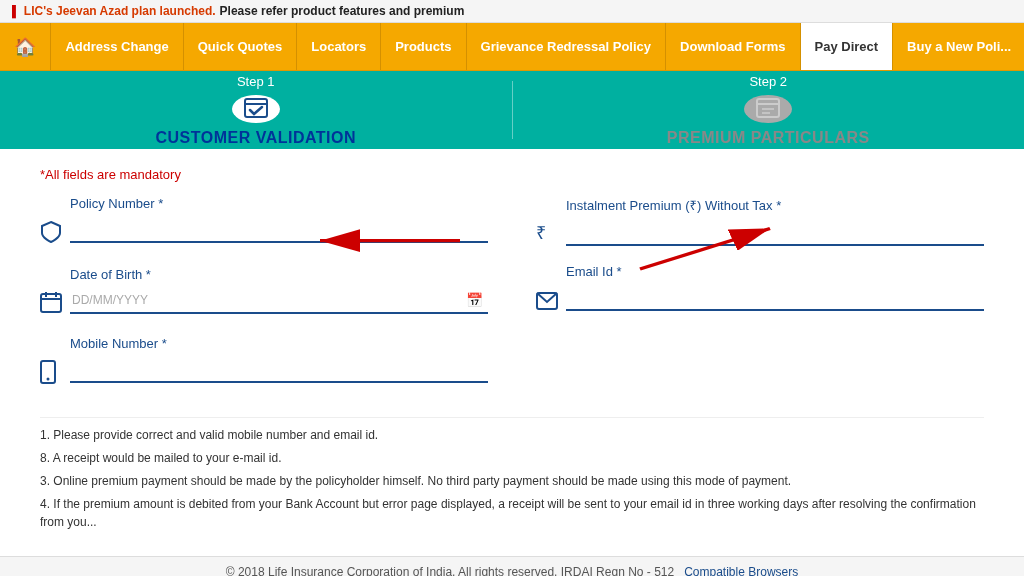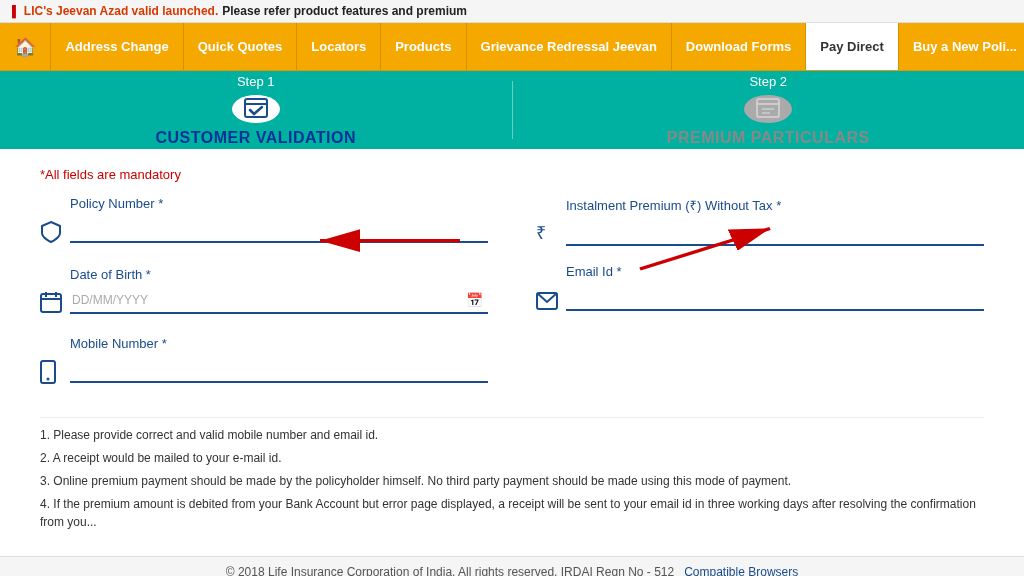--- a/index.html
+++ b/index.html
@@ -206,42 +206,42 @@
     
     .rupee-icon { font-size: 18px; }
   </style>
 </head>
 <body>
 
 <div class="page-wrapper">
 
   <div class="announcement-bar">
     <span style="color:#cc0000; font-size:11px;">▌</span>
-    <span class="lic-brand">LIC's Jeevan Azad valid launched.</span>
+    <span class="lic-brand">LIC's Jeevan Azad plan launched.</span>
     <span class="announcement-text">Please refer product features and premium</span>
   </div>
 
   <nav class="navbar">
     <div class="nav-home">
       <span>🏠</span>
     </div>
     <div class="nav-item">
       <span>Address Change</span>
     </div>
     <div class="nav-item">
       <span>Quick Quotes</span>
     </div>
     <div class="nav-item">
       <span>Locators</span>
     </div>
     <div class="nav-item">
       <span>Products</span>
     </div>
     <div class="nav-item">
-      <span>Grievance Redressal Jeevan</span>
+      <span>Grievance Redressal Policy</span>
     </div>
     <div class="nav-item">
       <span>Download Forms</span>
     </div>
     <div class="nav-item active">
       <span>Pay Direct</span>
     </div>
     <div class="nav-item">
       <span>Buy a New Poli...</span>
     </div>
@@ -364,21 +364,21 @@
         </defs>
 
         <line x1="420" y1="55" x2="280" y2="55" stroke="#cc0000" stroke-width="4" marker-end="url(#arrowhead1)"></line>
 
         <line x1="600" y1="90" x2="730" y2="40" stroke="#cc0000" stroke-width="4" marker-end="url(#arrowhead2)"></line>
       </svg>
     </div>
 
     <div class="notes-section">
       <p>1. Please provide correct and valid mobile number and email id.</p>
-      <p>2. A receipt would be mailed to your e-mail id.</p>
+      <p>8. A receipt would be mailed to your e-mail id.</p>
       <p>3. Online premium payment should be made by the policyholder himself. No third party payment should be made using this mode of payment.</p>
       <p>4. If the premium amount is debited from your Bank Account but error page displayed, a receipt will be sent to your email id in three working days after resolving the confirmation from you...</p>
     </div>
   </div>
 
   <div class="footer">
     <span>© 2018 Life Insurance Corporation of India, All rights reserved. IRDAI Regn No - 512</span>
     &nbsp;
     <a href="#">Compatible Browsers</a>
   </div>

